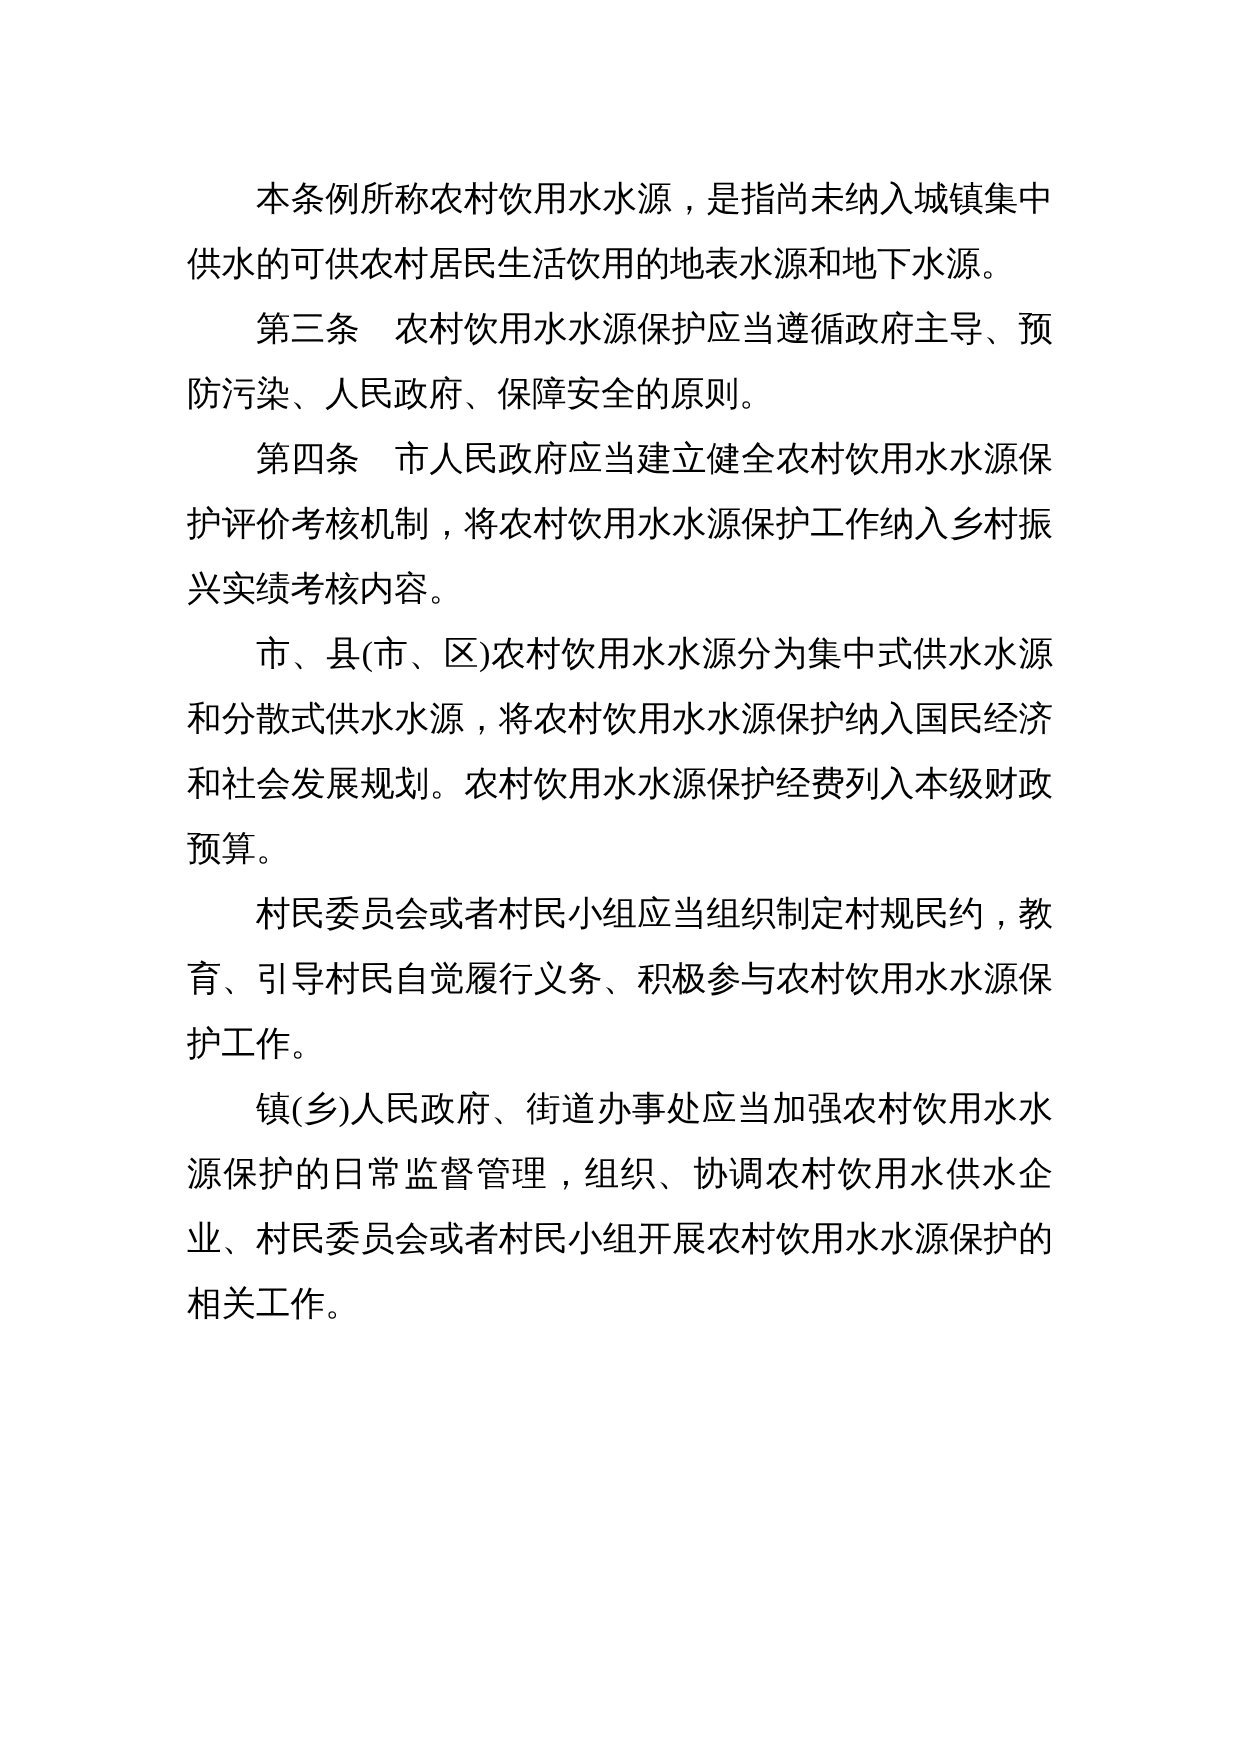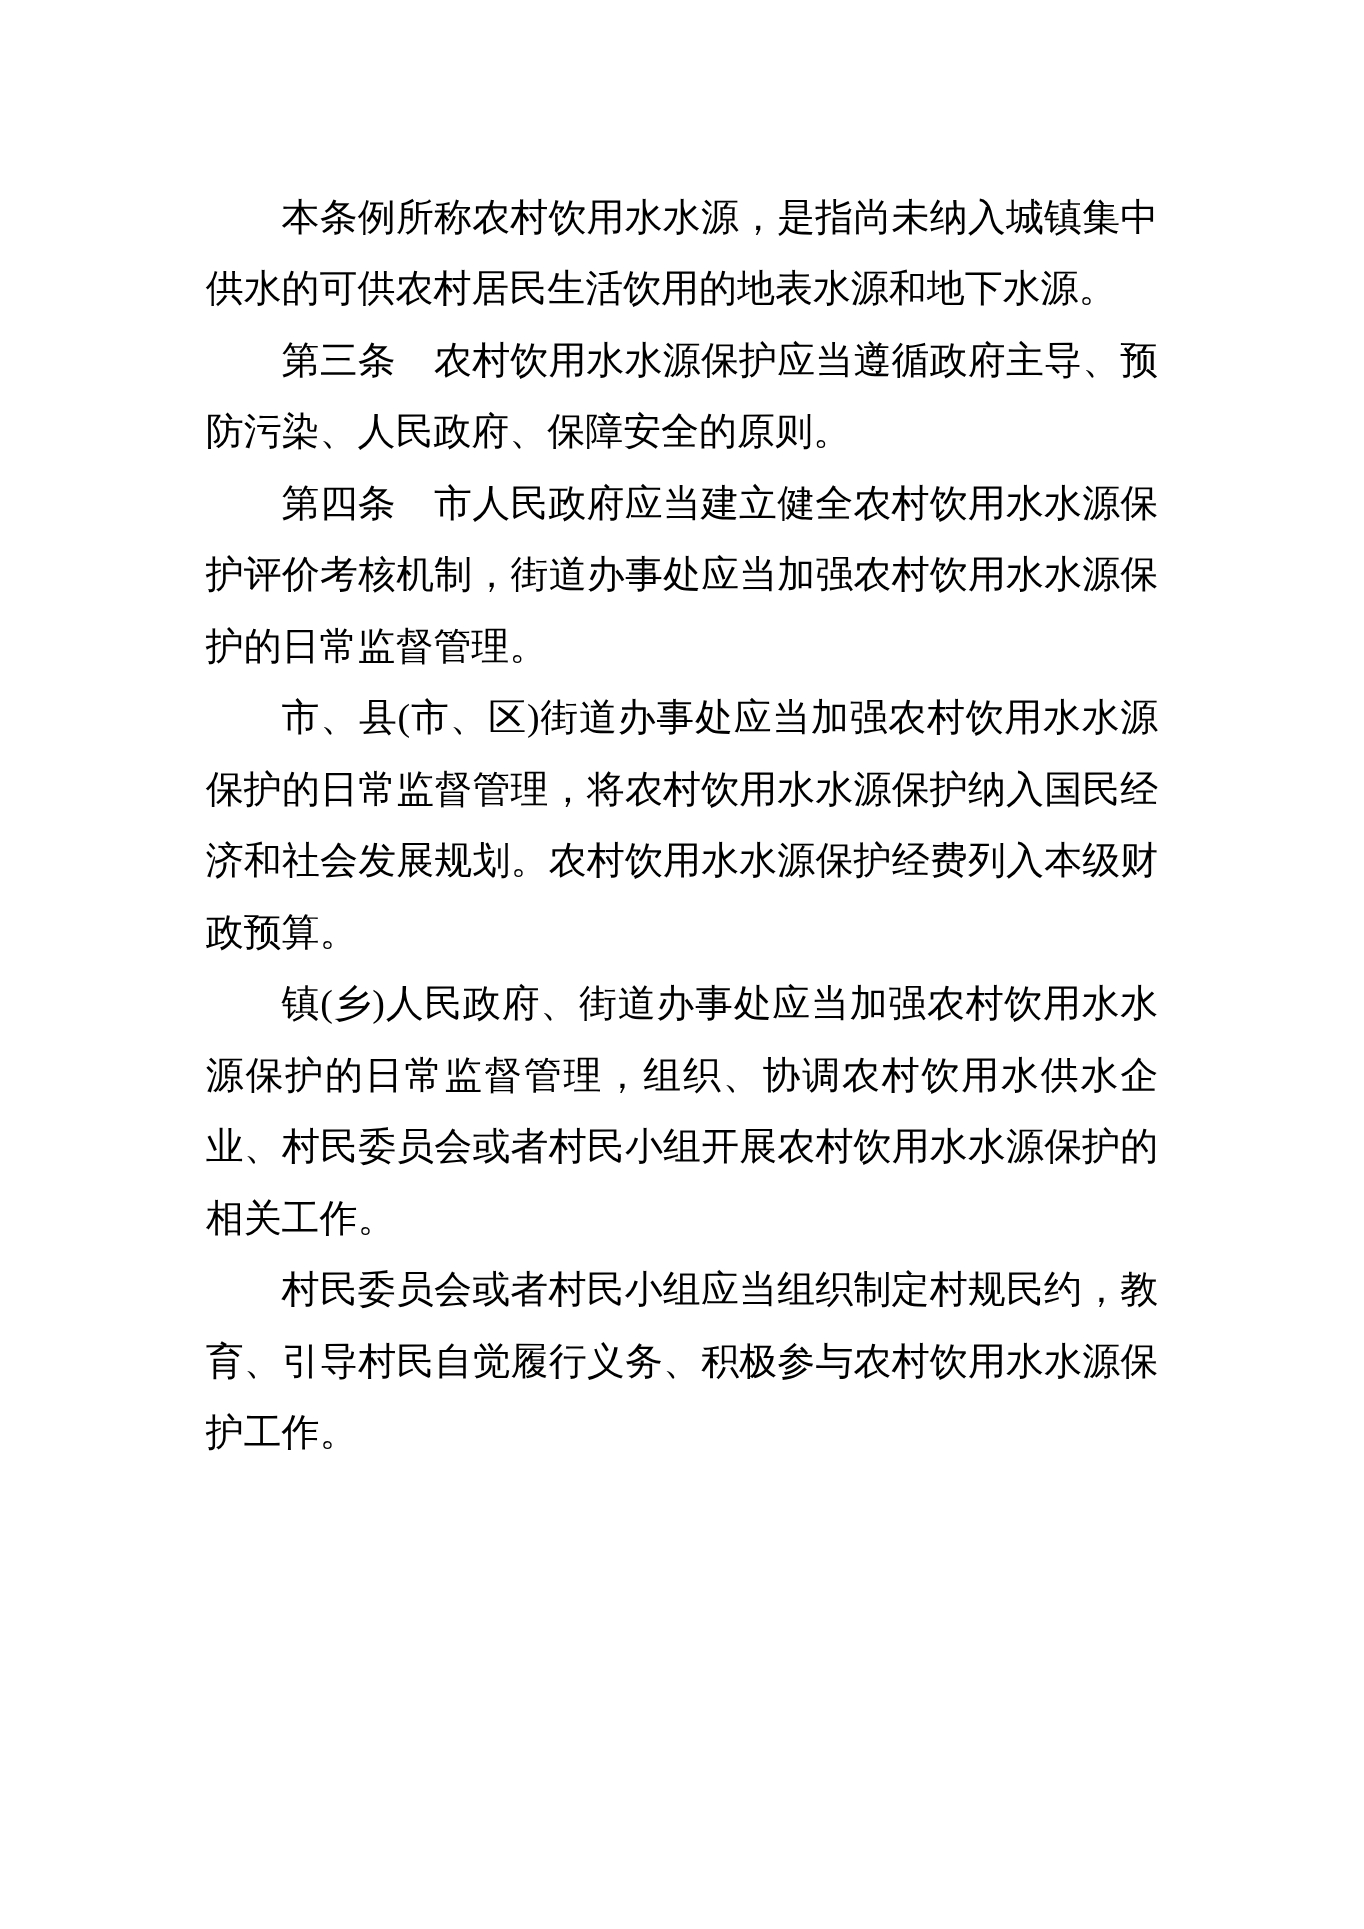--- a/index.html
+++ b/index.html
@@ -41,18 +41,18 @@
     word-break: normal;
   }
 </style>
 </head>
 <body>
 
 <div class="page">
   <div class="text-block">
     <p>本条例所称农村饮用水水源，是指尚未纳入城镇集中供水的可供农村居民生活饮用的地表水源和地下水源。</p>
     <p>第三条　农村饮用水水源保护应当遵循政府主导、预防污染、人民政府、保障安全的原则。</p>
-    <p>第四条　市人民政府应当建立健全农村饮用水水源保护评价考核机制，街道办事处应当加强农村饮用水水源保护的日常监督管理。</p>
-    <p>市、县(市、区)街道办事处应当加强农村饮用水水源保护的日常监督管理，将农村饮用水水源保护纳入国民经济和社会发展规划。农村饮用水水源保护经费列入本级财政预算。</p>
+    <p>第四条　市人民政府应当建立健全农村饮用水水源保护评价考核机制，将农村饮用水水源保护工作纳入乡村振兴实绩考核内容。</p>
+    <p>市、县(市、区)农村饮用水水源分为集中式供水水源和分散式供水水源，将农村饮用水水源保护纳入国民经济和社会发展规划。农村饮用水水源保护经费列入本级财政预算。</p>
+    <p>村民委员会或者村民小组应当组织制定村规民约，教育、引导村民自觉履行义务、积极参与农村饮用水水源保护工作。</p>
     <p>镇(乡)人民政府、街道办事处应当加强农村饮用水水源保护的日常监督管理，组织、协调农村饮用水供水企业、村民委员会或者村民小组开展农村饮用水水源保护的相关工作。</p>
-    <p>村民委员会或者村民小组应当组织制定村规民约，教育、引导村民自觉履行义务、积极参与农村饮用水水源保护工作。</p>
   </div>
 </div>
 
 </body></html>

